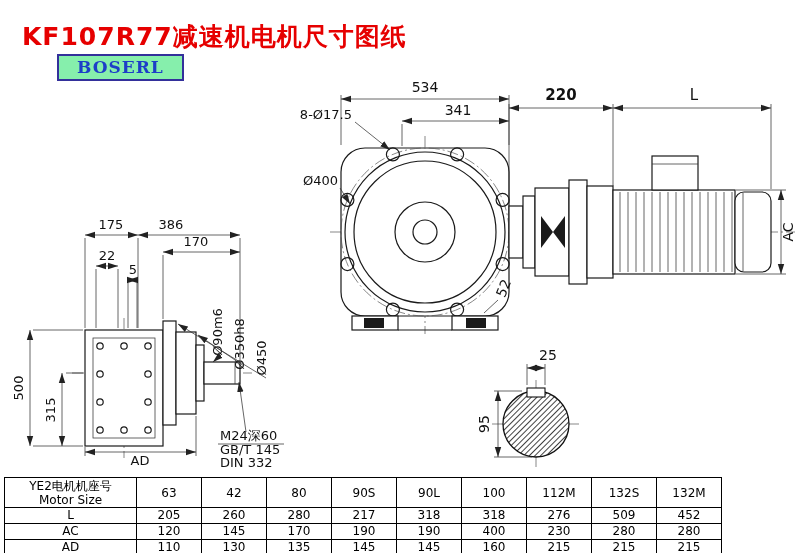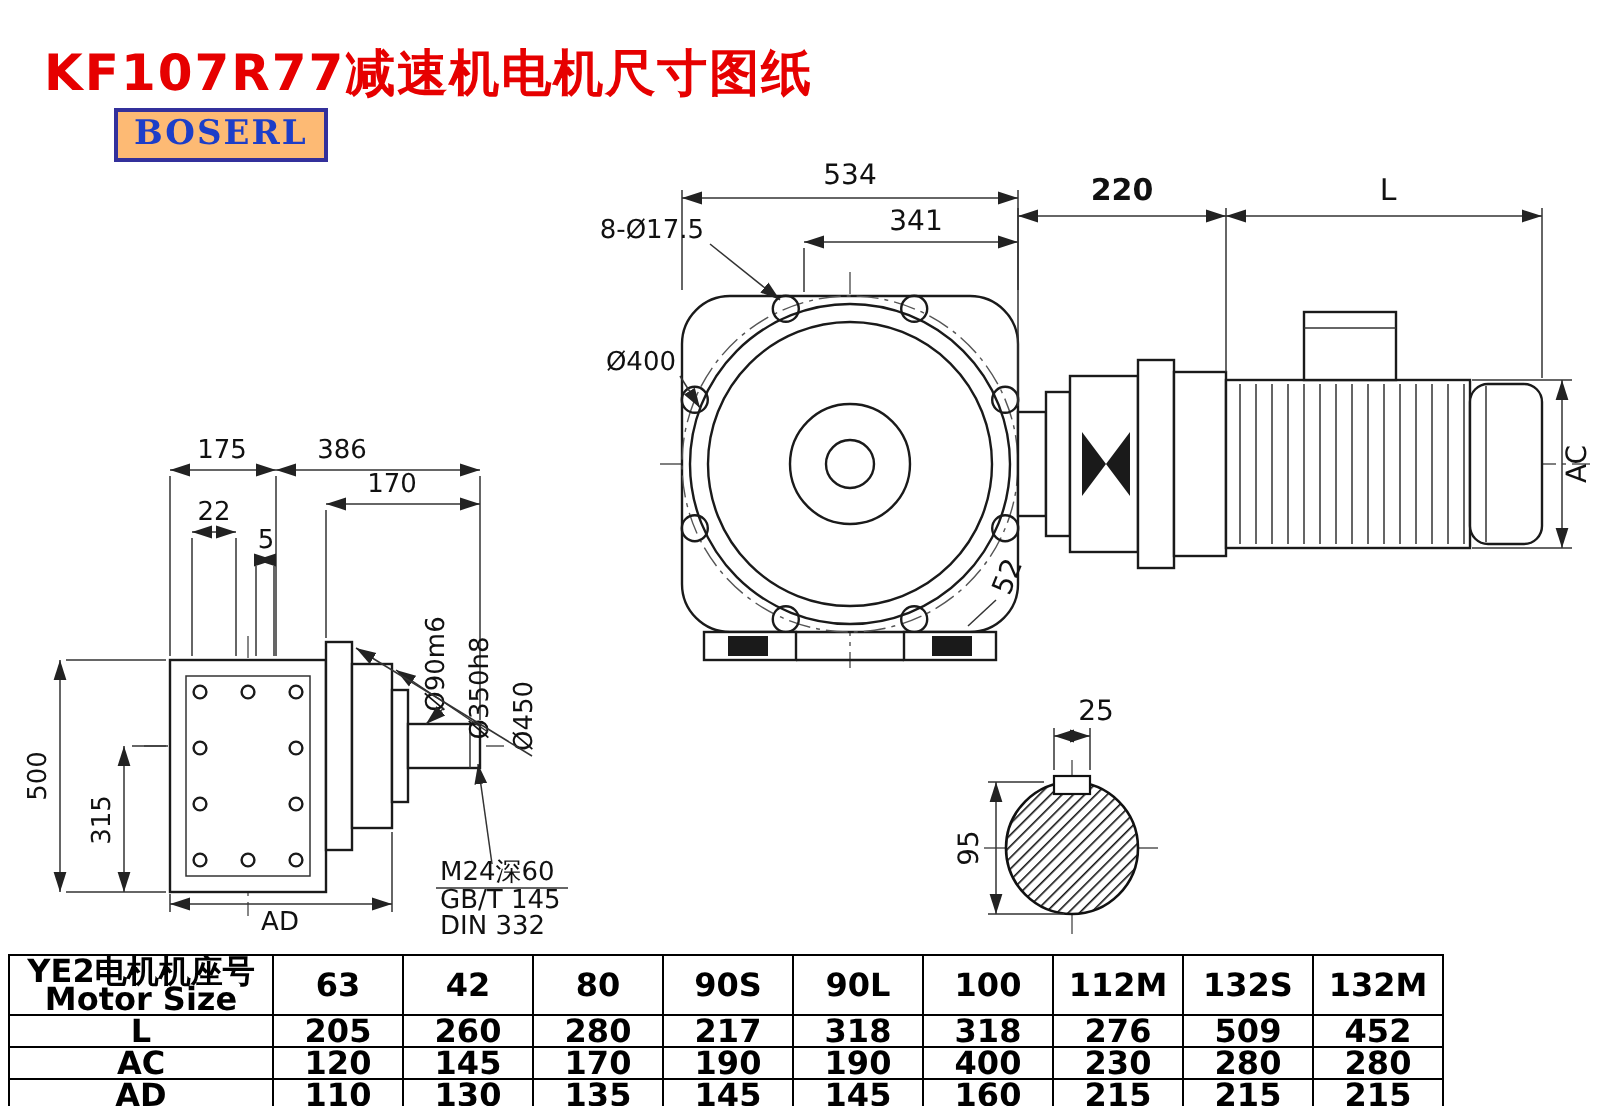--- a/index.html
+++ b/index.html
@@ -1,38 +1,38 @@
 <!DOCTYPE html>
 <html><head>
 <meta charset="utf-8">
 <style>
   * { box-sizing: border-box; }
   body { margin: 0; background: #fff; }
   .page { position: relative; width: 800px; height: 553px; background: #fff; overflow: hidden;
           font-family: "DejaVu Sans", "Liberation Sans", sans-serif; }
   .title { position: absolute; left: 6px; top: 4px; margin: 16px; font-size: 25px; font-weight: bold;
            color: #e60000; letter-spacing: 1px; white-space: nowrap; }
-  .logo { position: absolute; left: 57px; top: 54px; border: 2px solid #33309b; padding: 1px 8px 2px; background: #fdba74; }
+  .logo { position: absolute; left: 57px; top: 54px; border: 2px solid #33309b; padding: 1px 18px 2px; background: #86efac; }
   .logo span { font-family: "DejaVu Serif", "Liberation Serif", serif; font-weight: bold; font-size: 17px;
                color: #1d3ec8; letter-spacing: 1px; }
   svg.drawing { position: absolute; left: 0; top: 0; }
   svg text { font-family: "DejaVu Sans", "Liberation Sans", sans-serif; font-size: 13px; fill: #111; }
   svg text.t14 { font-size: 14px; }
   svg text.t15 { font-size: 15px; }
   svg text.bold { font-weight: bold; }
   .ln   { fill: none; stroke: #1a1a1a; stroke-width: 1.2; }
   .fillw{ fill: #fff;  stroke: #1a1a1a; stroke-width: 1.2; }
   .thin { fill: none; stroke: #333; stroke-width: 0.75; }
   .dim  { fill: none; stroke: #333; stroke-width: 0.75; marker-start: url(#arr); marker-end: url(#arr); }
   .lead { fill: none; stroke: #333; stroke-width: 0.75; marker-end: url(#arr); }
   .cl   { fill: none; stroke: #555; stroke-width: 0.7; stroke-dasharray: 11 3 2 3; }
   .dark { fill: #1a1a1a; stroke: none; }
   table.size-table { position: absolute; left: 4px; top: 477px; border-collapse: collapse; table-layout: fixed; background: #fff; }
   .size-table th, .size-table td { border: 1px solid #000; text-align: center; vertical-align: middle;
-        font-size: 16px; font-weight: bold; padding: 0; height: 15px; line-height: 15px; overflow: hidden; }
+        font-size: 12px; font-weight: normal; padding: 0; height: 15px; line-height: 15px; overflow: hidden; }
   .size-table tr.hdr th { height: 30px; line-height: 14px; }
 </style>
 </head>
 <body>
 
 <div class="page">
 
   <h1 class="title">KF107R77减速机电机尺寸图纸</h1>
 
   <div class="logo">

